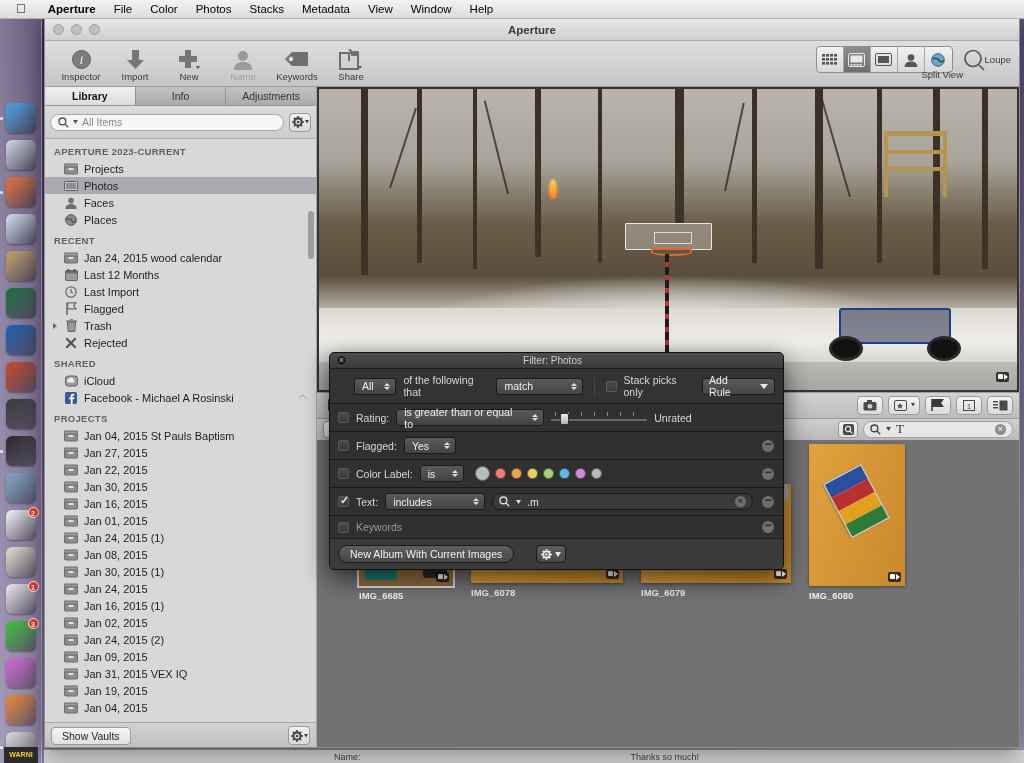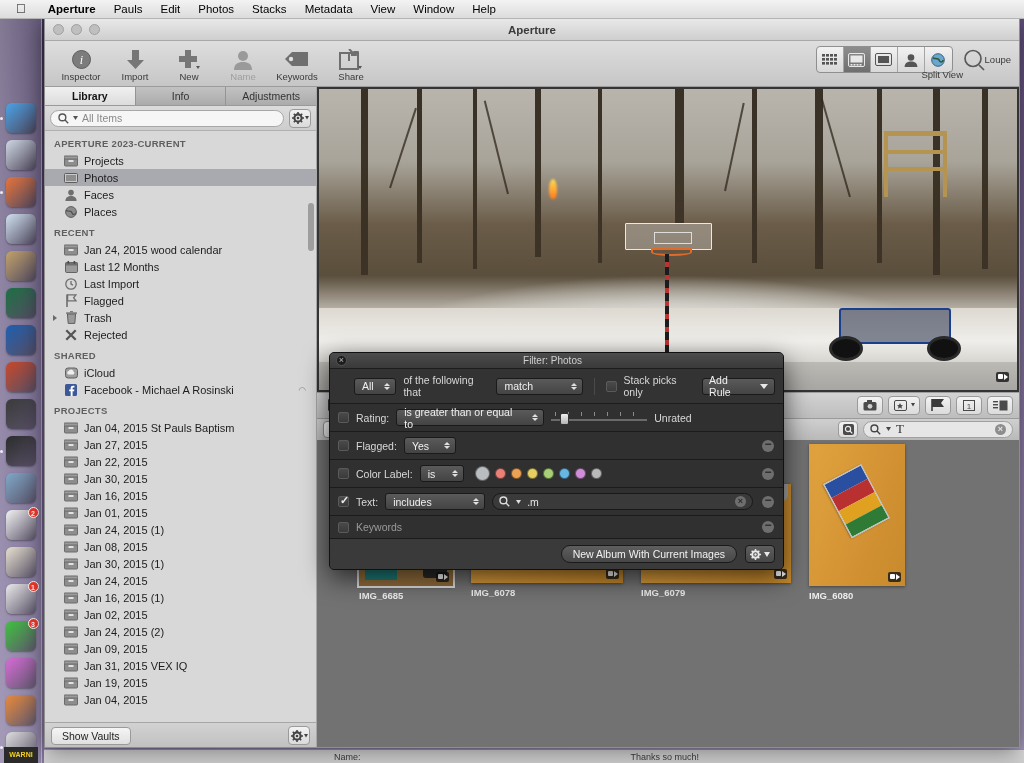--- a/index.html
+++ b/index.html
@@ -105,21 +105,21 @@
   #sb-tabs { display:flex; height:19px; border-bottom:1px solid #9a9a9a;}
   #sb-tabs .tab {
     flex:1; text-align:center; font-size:10.5px; line-height:19px;
     background:linear-gradient(#c2c2c2,#ababab); border-right:1px solid #949494; color:#333;
   }
   #sb-tabs .tab.active { background:linear-gradient(#f0f0f0,#dcdcdc); font-weight:bold; color:#111;}
   #sb-tabs .tab:last-child{border-right:none;}
 
   #sb-search {
     height:25px; background:linear-gradient(#dcdcdc,#cdcdcd); border-bottom:1px solid #b0b0b0;
-    display:flex; align-items:center; padding:8px 5px; gap:5px;
+    display:flex; align-items:center; padding:16px 5px; gap:5px;
   }
   .searchfield {
     flex:1; height:17px; background:#f6f6f6; border:1px solid #a7a7a7; border-radius:9px;
     display:flex; align-items:center; padding:0 7px; gap:4px; font-size:10.5px; color:#8a8a8a;
   }
   .gearbtn {
     width:22px; height:19px; border:1px solid #9a9a9a; border-radius:4px;
     background:linear-gradient(#f3f3f3,#dadada); display:flex; align-items:center; justify-content:center;
   }
 
@@ -238,21 +238,21 @@
   #f-title {
     height:16px; background:linear-gradient(#4c4c4c,#3a3a3a); position:relative;
     display:flex; align-items:center; border-bottom:1px solid #1d1d1d;
   }
   #f-title .t { position:absolute; left:0;right:8px; text-align:center; font-size:10px; color:#cfcfcf;}
   .closebtn { width:11px;height:11px;border-radius:50%;background:#1c1c1c;border:1px solid #555;
     margin-left:6px; color:#bbb; font-size:9px; line-height:9px; text-align:center; z-index:2;}
   .f-row { display:flex; align-items:center; gap:7px; padding:5px 8px; border-bottom:1px solid #1b1b1b;
     background:#303030; color:#d8d8d8; font-size:10.5px; position:relative;}
   .f-row.head { background:#333; }
-  .f-row.footer { background:#3a3a3a; justify-content:flex-end; gap:8px; border-bottom:none; padding:6px 8px;}
+  .f-row.footer { background:#3a3a3a; justify-content:flex-start; gap:22px; border-bottom:none; padding:6px 8px;}
   .dpop {
     height:17px; border:1px solid #1a1a1a; border-radius:3px;
     background:linear-gradient(#5a5a5a,#444); display:flex; align-items:center;
     padding:0 3px 0 7px; font-size:10.5px; color:#f0f0f0; gap:7px;
   }
   .dpop .arrows{display:flex;flex-direction:column;gap:1px;margin-left:auto;padding:0 2px;}
   .dpop .arrows i{width:0;height:0;border-left:3px solid transparent;border-right:3px solid transparent;}
   .dpop .arrows i.u{border-bottom:3.5px solid #e0e0e0;} .dpop .arrows i.d{border-top:3.5px solid #e0e0e0;}
   .dbtn { height:17px; border:1px solid #1a1a1a; border-radius:3px;
     background:linear-gradient(#5a5a5a,#444); display:flex; align-items:center; gap:8px;
@@ -290,22 +290,22 @@
   svg { display:block; }
 </style>
 </head>
 <body>
 
 <div id="desktop"></div>
 
 <div id="menubar">
   <span class="apple"></span>
   <span class="mi bold">Aperture</span>
-  <span class="mi">Pauls</span>
-  <span class="mi">Edit</span>
+  <span class="mi">File</span>
+  <span class="mi">Color</span>
   <span class="mi">Photos</span>
   <span class="mi">Stacks</span>
   <span class="mi">Metadata</span>
   <span class="mi">View</span>
   <span class="mi">Window</span>
   <span class="mi">Help</span>
 </div>
 
 <div id="dock">
     <div class="dock-icon" style="background: linear-gradient(140deg, rgb(74, 163, 232), rgba(0, 0, 0, 0.35));">

